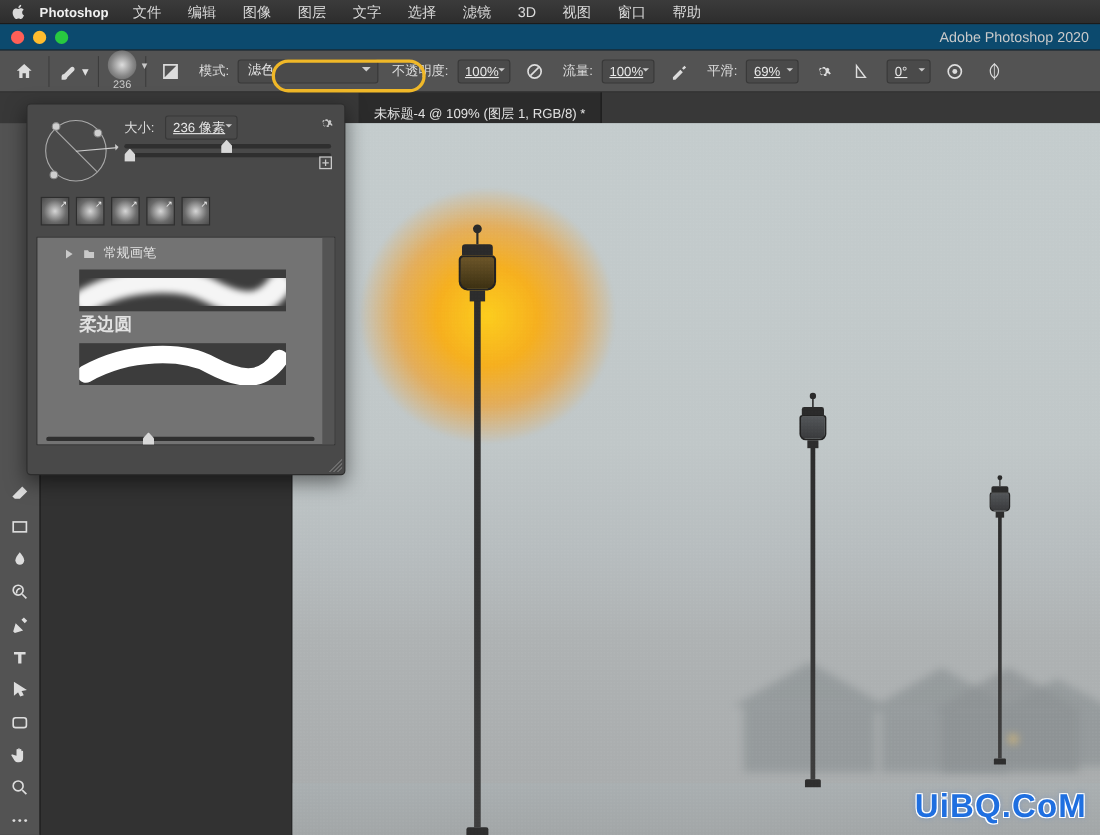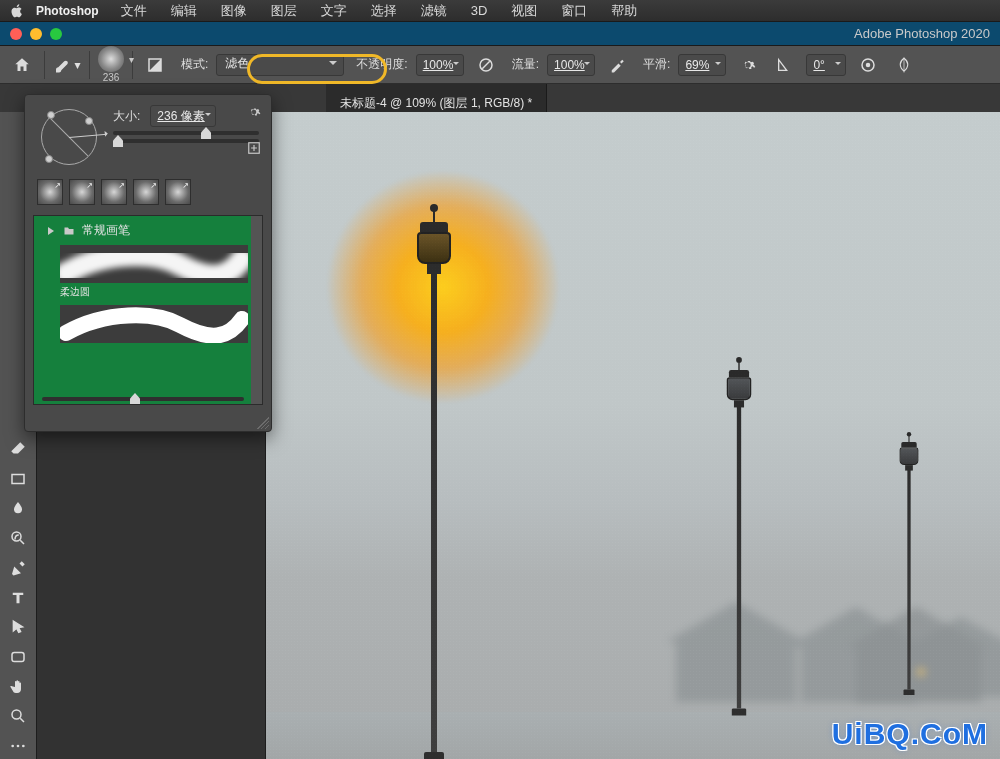--- a/index.html
+++ b/index.html
@@ -58,48 +58,48 @@
   
   .main { position:absolute; top:112px; left:0; right:0; bottom:0; display:flex;justify-content:center; }
   .tools {
     width:36px; background:#535353; display:flex; flex-direction:column; align-items:center; padding-top:324px; gap:4px;
   }
   .tools .tool { width:26px; height:26px; display:flex; align-items:center; justify-content:center; border-radius:3px; }
   .dock { width:230px; background:#323232; border-left:1px solid #1d1d1d; border-right:1px solid #1d1d1d; }
   .canvas { flex:1; position:relative; background:#bcc4c6; overflow:hidden; }
   
   .brushpanel {
-    position:absolute; left:24px; top:94px; width:248px; height:338px;
+    position:absolute; left:24px; top:94px; width:290px; height:338px;
     background:#494949; border:1px solid #2d2d2d; border-radius:4px;
     box-shadow:0 6px 18px rgba(0,0,0,.5); z-index:20;
   }
   .brushpanel .top { display:flex; padding:10px 12px 0 12px; gap:12px; }
   .anglewidget { width:64px; height:64px; position:relative; }
   .anglewidget .ring { position:absolute; inset:4px; border:1px solid #aaa; border-radius:50%; }
   .anglewidget .cross { position:absolute; left:50%; top:50%; width:54px; height:1px; background:#aaa; transform:translate(-50%,-50%) rotate(45deg); }
   .anglewidget .arrow { position:absolute; left:50%; top:50%; width:38px; height:1px; background:#ccc; transform-origin:left center; transform:rotate(-5deg); }
   .anglewidget .arrow::after { content:''; position:absolute; right:-4px; top:-3px; border:3px solid transparent; border-left-color:#ccc; }
   .anglewidget .node { position:absolute; width:8px;height:8px;border-radius:50%;background:#cfcfcf; border:1px solid #888; }
   .anglewidget .n1 { left:10px; top:6px; }
   .anglewidget .n2 { right:8px; bottom:44px; }
   .anglewidget .n3 { left:8px; bottom:6px; }
   .sliders { flex:1; font-size:12px; color:#ddd; }
   .sliders .row { display:flex; align-items:center; gap:10px; margin-bottom:4px; }
   .sliders .row .bar { flex:1; height:4px; background:#2f2f2f; border-radius:2px; position:relative; }
   .sliders .row .bar .thumb { position:absolute; top:-4px; width:10px; height:12px; background:#d8d8d8; clip-path:polygon(50% 0,100% 45%,100% 100%,0 100%,0 45%); }
   .presetrow { display:flex; gap:6px; padding:10px 12px 0 12px; }
   .preset { width:26px; height:26px; border:1px solid #2e2e2e; background:radial-gradient(circle,#d6d6d6,#6a6a6a 60%,#494949 100%); position:relative; }
   .preset .tick { position:absolute; right:1px; top:1px; font-size:8px; color:#eee; }
-  .brushlist { margin:10px 8px 0 8px; background:#15803d; border:1px solid #2b2b2b; height:190px; padding:6px 12px; position:relative; overflow:hidden; }
+  .brushlist { margin:10px 8px 0 8px; background:#737373; border:1px solid #2b2b2b; height:190px; padding:6px 24px; position:relative; overflow:hidden; }
   .brushlist::after { content:''; position:absolute; right:0; top:0; bottom:0; width:11px; background:#545454; }
   .folder { display:flex; align-items:center; gap:6px; color:#e2e2e2; font-size:12px; margin-bottom:6px; }
   .folder svg { fill:#c9c9c9; }
   .stroke { width:188px; height:38px; background:#3c3c3c; position:relative; margin-left:14px; margin-bottom:2px; }
   .stroke svg { width:188px; height:38px; }
-  .stroke-lbl { font-size:10px; color:#e2e2e2; margin:2px 0 6px 14px; }
+  .stroke-lbl { font-size:16px; color:#e2e2e2; margin:2px 0 6px 14px;font-weight:bold; }
   .brushlist .bottombar { position:absolute; left:8px; right:18px; bottom:3px; height:4px; background:#2f2f2f; border-radius:2px; }
   .brushlist .bottombar .thumb { position:absolute; top:-4px; left:88px; width:10px; height:12px; background:#d8d8d8; clip-path:polygon(50% 0,100% 45%,100% 100%,0 100%,0 45%); }
   .panel-icons { position:absolute; right:10px; top:10px; display:flex; flex-direction:column; gap:22px; align-items:center; }
   .panel-icons svg { fill:#c9c9c9; }
   .resize-grip { position:absolute; right:2px; bottom:2px; width:12px; height:12px; background:
     linear-gradient(135deg, transparent 50%, #6c6c6c 50% 55%, transparent 55% 65%, #6c6c6c 65% 70%, transparent 70% 80%, #6c6c6c 80% 85%, transparent 85%); }
   
   .sky { position:absolute; inset:0; background: linear-gradient(#c4cccd 0%, #c0c7c8 45%, #b7bdbf 60%, #aeb2b3 72%, #a8abac 100%); }
   .sea { position:absolute; left:0; right:0; top:600px; bottom:0; background:linear-gradient(#a9afb1,#a2a6a7); }
   .pavilion { position:absolute; filter:blur(4px); opacity:.75; }

